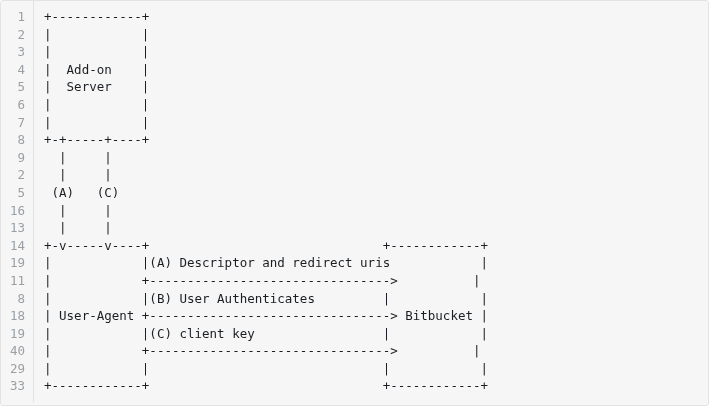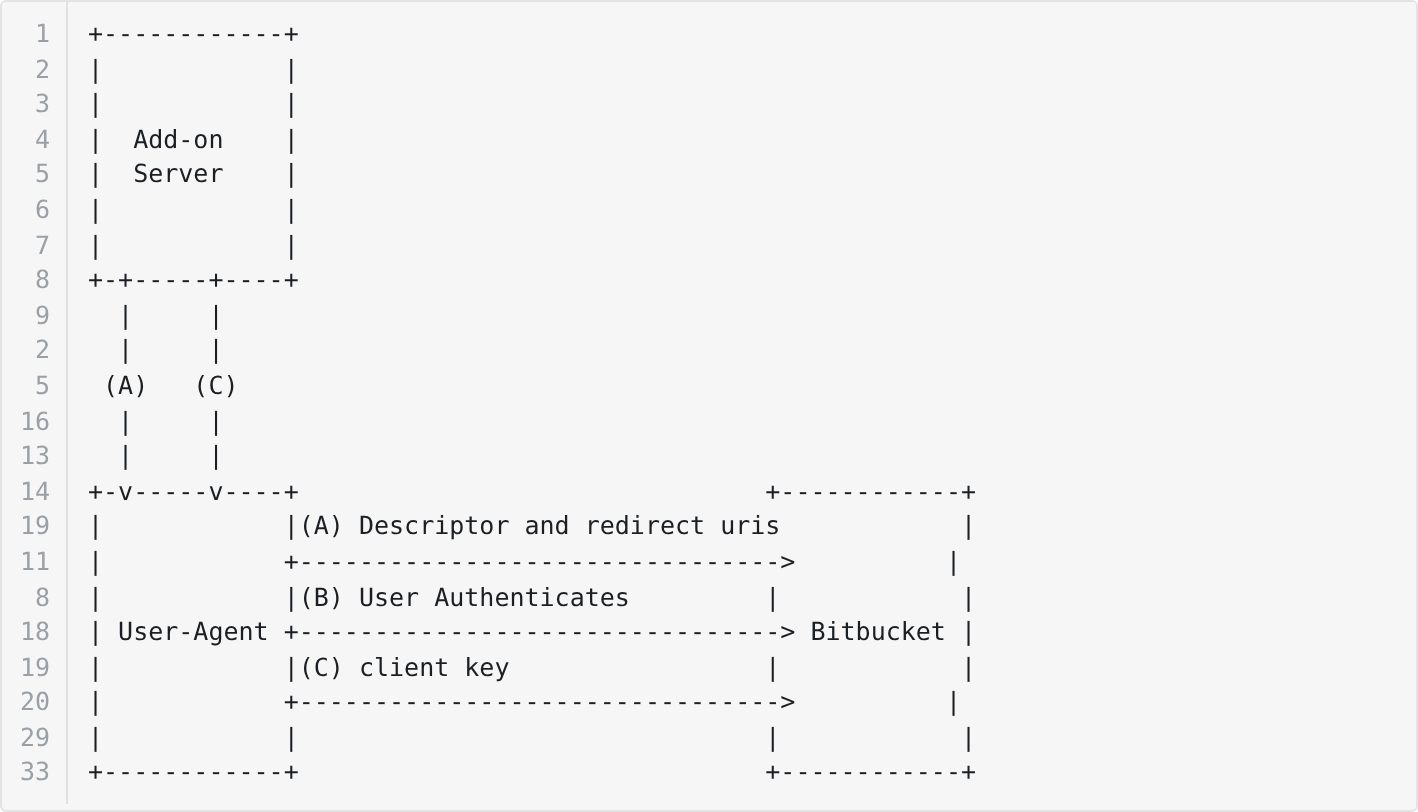--- a/index.html
+++ b/index.html
@@ -89,21 +89,21 @@
     <span class="ln">2</span>
     <span class="ln">5</span>
     <span class="ln">16</span>
     <span class="ln">13</span>
     <span class="ln">14</span>
     <span class="ln">19</span>
     <span class="ln">11</span>
     <span class="ln">8</span>
     <span class="ln">18</span>
     <span class="ln">19</span>
-    <span class="ln">20</span>
+    <span class="ln">40</span>
     <span class="ln">29</span>
     <span class="ln">33</span>
   </div>
 
   <div class="code-area">
     <pre><span class="cl">+------------+</span><span class="cl">|            |</span><span class="cl">|            |</span><span class="cl">|  Add-on    |</span><span class="cl">|  Server    |</span><span class="cl">|            |</span><span class="cl">|            |</span><span class="cl">+-+-----+----+</span><span class="cl">  |     |</span><span class="cl">  |     |</span><span class="cl"> (A)   (C)</span><span class="cl">  |     |</span><span class="cl">  |     |</span><span class="cl">+-v-----v----+                               +------------+</span><span class="cl">|            |(A) Descriptor and redirect uris            |</span><span class="cl">|            +--------------------------------&gt;          |</span><span class="cl">|            |(B) User Authenticates         |            |</span><span class="cl">| User-Agent +--------------------------------&gt; Bitbucket |</span><span class="cl">|            |(C) client key                 |            |</span><span class="cl">|            +--------------------------------&gt;          |</span><span class="cl">|            |                               |            |</span><span class="cl">+------------+                               +------------+</span></pre>
   </div>
 
 </div>
 

